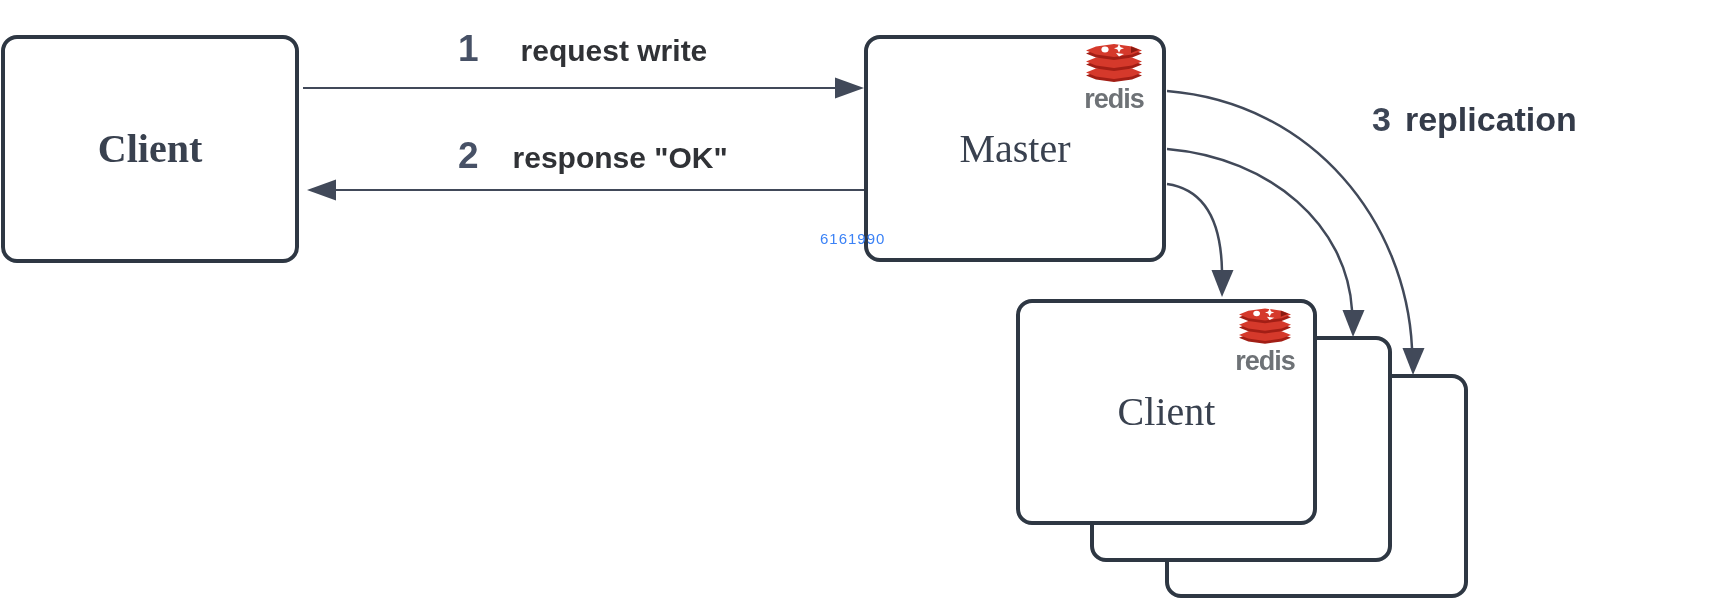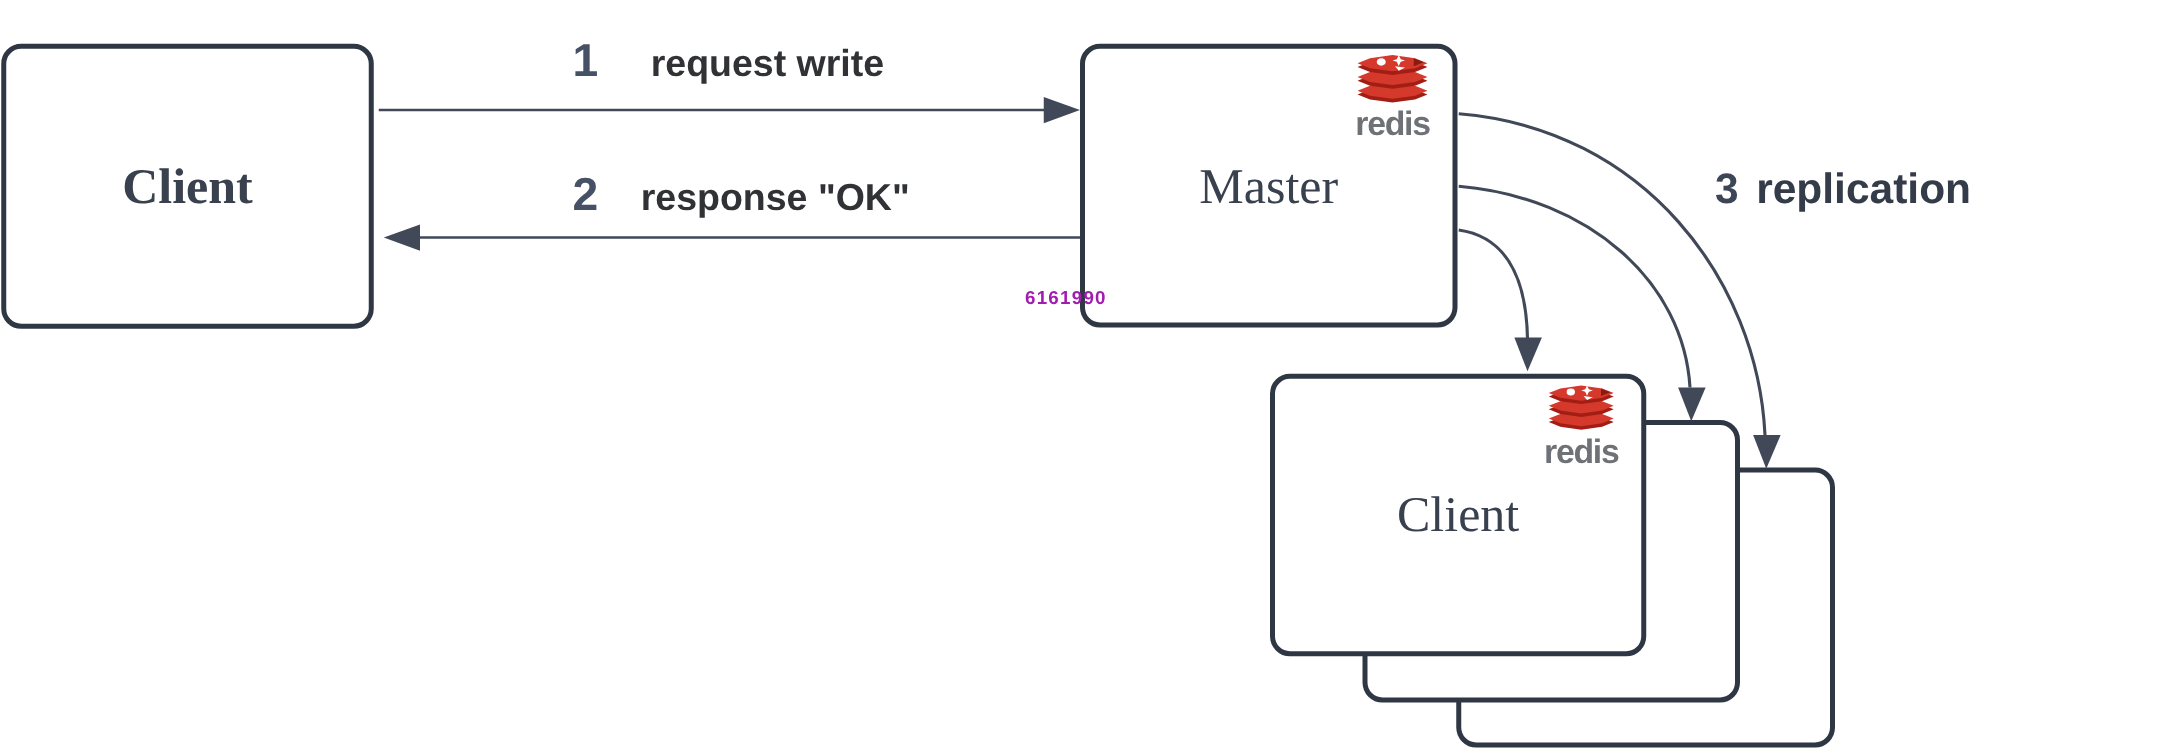--- a/index.html
+++ b/index.html
@@ -68,32 +68,31 @@
   }
   .edge-text {
     font-size: 30px;
     color: #303236;
     text-align: right;
   }
   #edge-label-1 { left: 458px;  top: 28px;  gap: 42px; }
   #edge-label-2 { left: 458px;  top: 135px; gap: 34px; }
   #edge-label-3 { left: 1372px; top: 100px; gap: 14px; }
   #edge-label-3 .edge-step { font-size: 34px; color: #3d4656; }
-  #edge-label-3 .edge-text { font-size: 34px; color: #343b49; margin-top: 32px; }
+  #edge-label-3 .edge-text { font-size: 34px; color: #343b49; }
 
   .watermark {
     position: absolute;
     left: 820px;
     top: 230px;
     z-index: 4;
     font-size: 15px;
-    color: #a21caf;
+    color: #3b82f6;
     letter-spacing: 1px;
     font-family: "Liberation Sans", sans-serif;
-    font-weight: bold;
   }
   #arrow-overlay {
     position: absolute;
     left: 0; top: 0;
     width: 1727px;
     height: 602px;
     z-index: 6;
     pointer-events: none;
   }
 </style>

